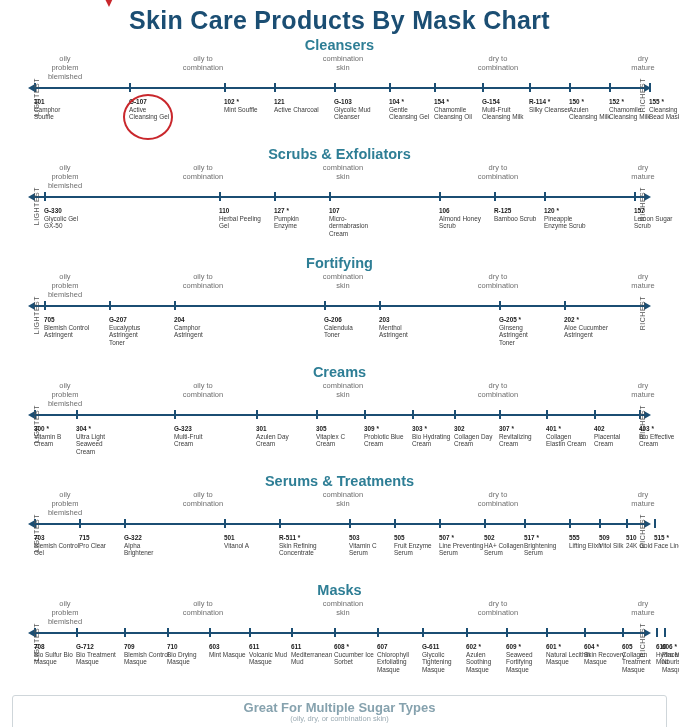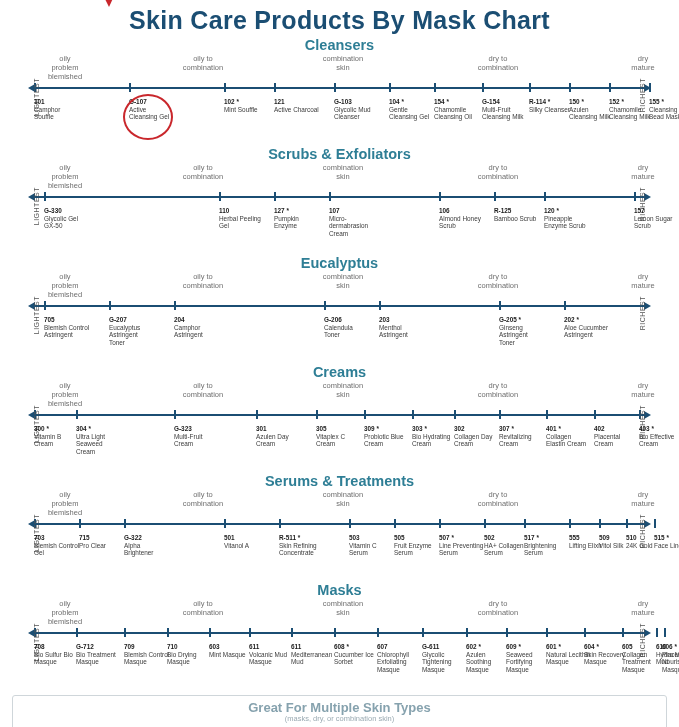--- a/index.html
+++ b/index.html
@@ -278,21 +278,21 @@
           <div class="code">120 *</div>
           <div class="nm">Pineapple Enzyme Scrub</div>
         </div>
         <div class="item" style="left: 600px;">
           <div class="code">157</div>
           <div class="nm">Lemon Sugar Scrub</div>
         </div>
       </div>
     </div>
     <div class="section">
-      <div class="sec-title">Eucalyptus</div>
+      <div class="sec-title">Fortifying</div>
       <div class="zonerow">
         <div class="zone" style="left: 22px; width: 62px;">oily
 problem
 blemished</div>
         <div class="zone" style="left: 160px; width: 62px;">oily to
 combination</div>
         <div class="zone" style="left: 300px; width: 62px;">combination
 skin</div>
         <div class="zone" style="left: 455px; width: 62px;">dry to
 combination</div>
@@ -622,22 +622,22 @@
         </div>
         <div class="item" style="left: 628px;">
           <div class="code">606 *</div>
           <div class="nm">Placental Nourishing Masque</div>
         </div>
       </div>
     </div>
   </div>
 
 <div class="multi-panel">
-  <div class="multi-title">Great For Multiple Skin Types</div>
-  <div class="multi-sub">(masks, dry, or combination skin)</div>
+  <div class="multi-title">Great For Multiple Sugar Types</div>
+  <div class="multi-sub">(oily, dry, or combination skin)</div>
   <div class="multi-cats" id="multi-cats">
       <div class="mcat" style="left: 10px;">cleansers</div>
       <div class="mcat" style="left: 98px;">scrubs &amp;
 exfoliators</div>
       <div class="mcat" style="left: 210px;">creams</div>
       <div class="mcat" style="left: 420px;">serums &amp;
 treatments</div>
       <div class="mcat" style="left: 590px;">masks</div>
     </div>
 

